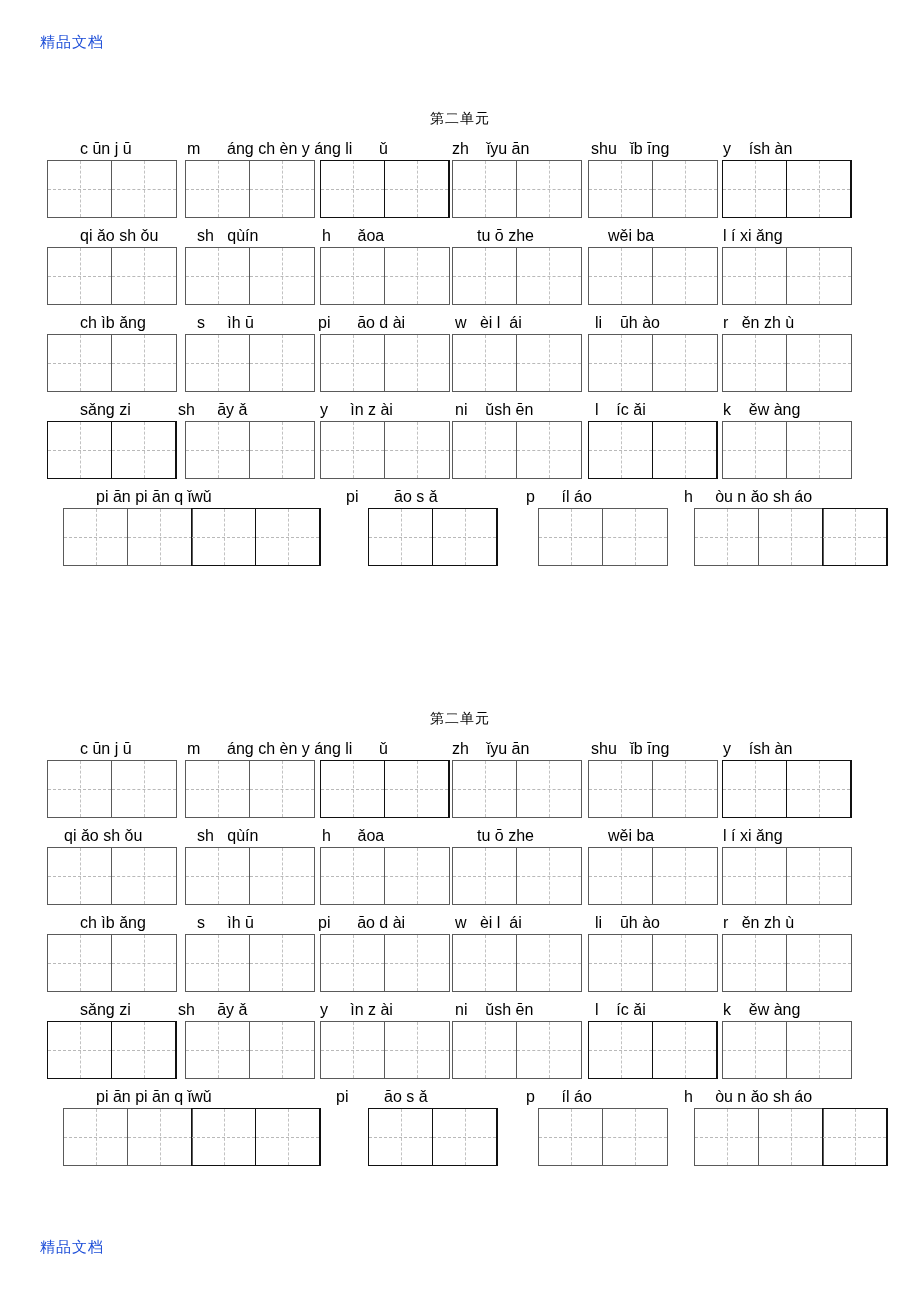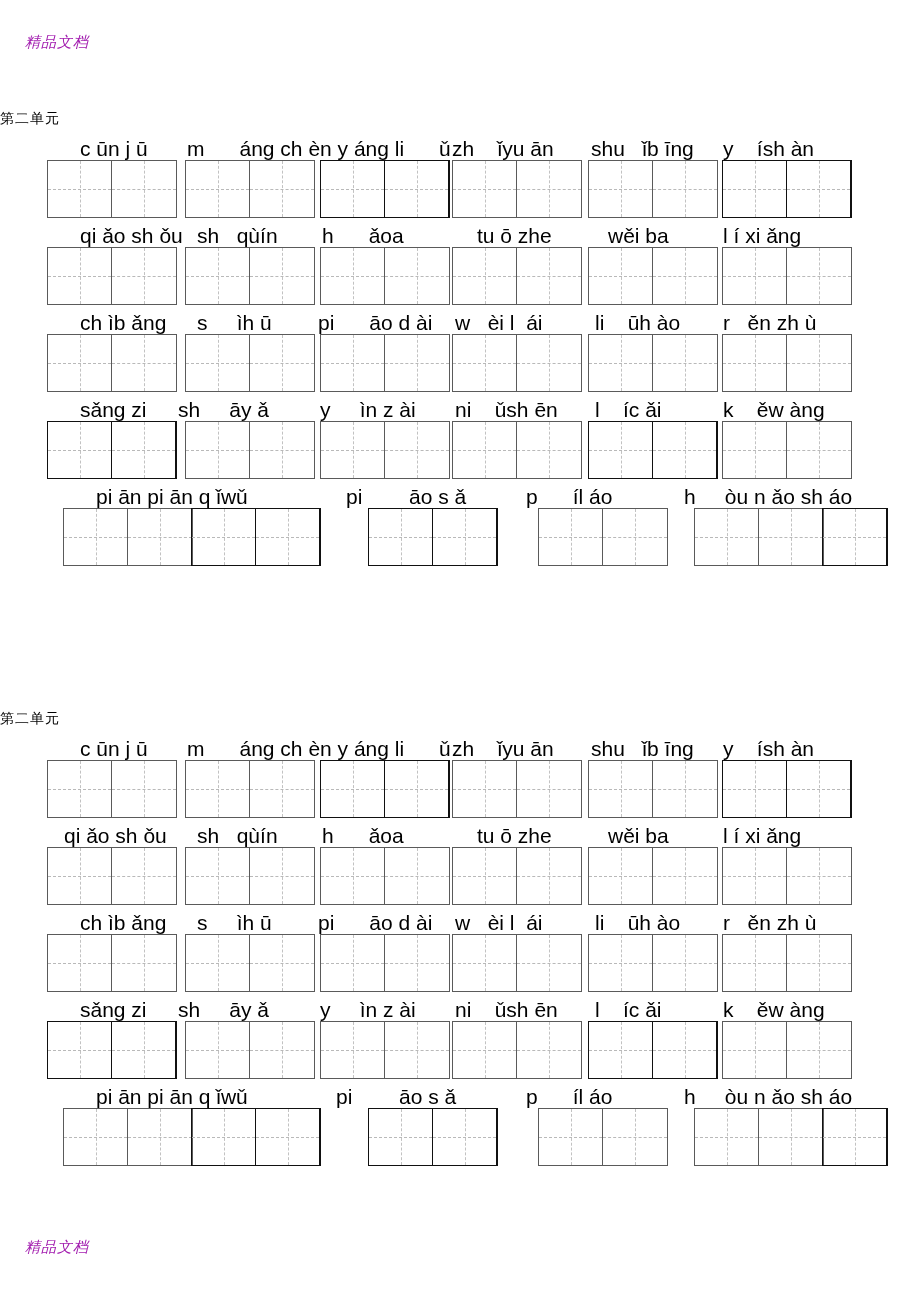--- a/index.html
+++ b/index.html
@@ -18,41 +18,40 @@
 
   .page {
     position: relative;
     width: 920px;
     height: 1298px;
     box-sizing: border-box;
   }
 
   .watermark {
     position: absolute;
-    left: 25px;
+    left: 40px;
     font-family: "DejaVu Sans", sans-serif;
     font-size: 15px;
-    color: #a21caf;
+    color: #1d4ed8;
     letter-spacing: 1px;
     white-space: nowrap;
-    font-style: italic;
   }
   .watermark.top { top: 33px; }
   .watermark.bottom { top: 1238px; }
 
   .section {
     position: absolute;
     left: 0;
     width: 920px;
   }
   .section.s1 { top: 110px; }
   .section.s2 { top: 710px; }
 
   .section-title {
-    text-align: left;
+    text-align: center;
     font-family: "DejaVu Sans", sans-serif;
     font-size: 14px;
     color: #000;
     letter-spacing: 1px;
     margin: 0 0 10px 0;
     white-space: nowrap;
   }
 
   
   .row {
@@ -64,21 +63,21 @@
 
   .pinyin-line {
     position: relative;
     height: 22px;
     width: 920px;
   }
   .pinyin {
     position: absolute;
     top: 0;
     font-family: "Liberation Sans", sans-serif;
-    font-size: 21px;
+    font-size: 16px;
     line-height: 22px;
     white-space: pre;
     color: #000;
   }
 
   .grid-line {
     position: relative;
     height: 62px;
     width: 920px;
   }

